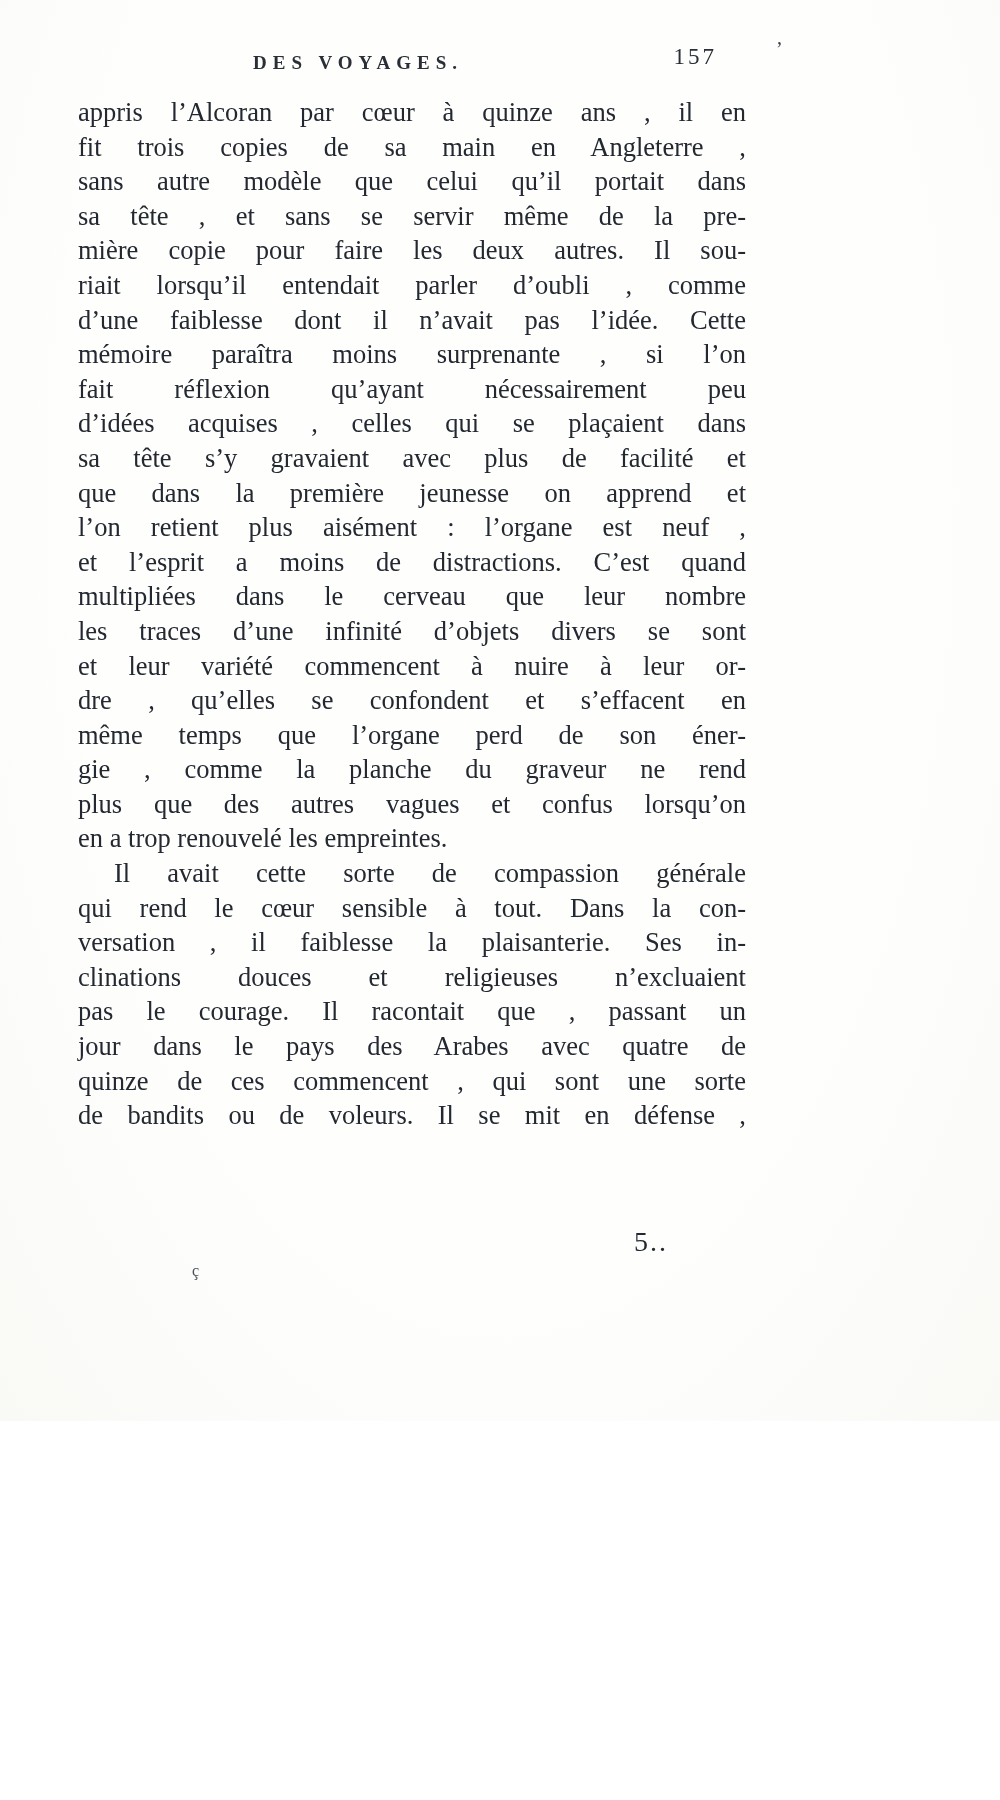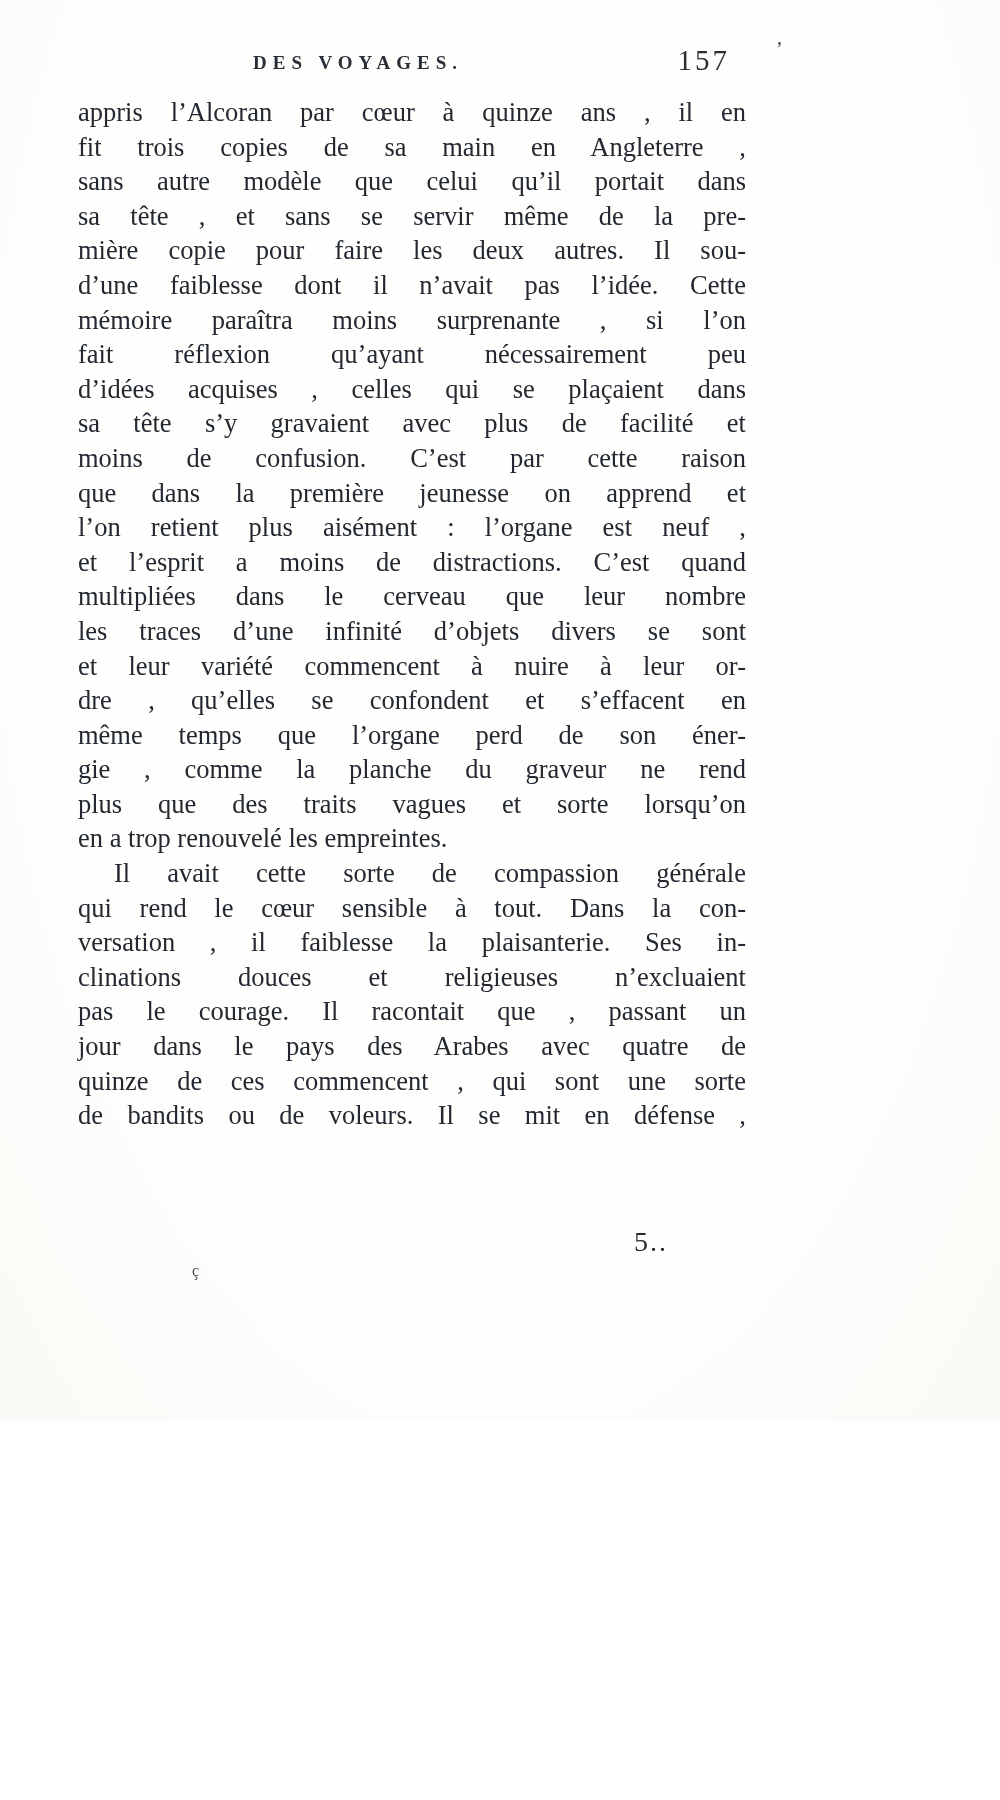--- a/index.html
+++ b/index.html
@@ -29,23 +29,23 @@
     left: 0;
     right: 110px;
     text-align: center;
     font-size: 19px;
     font-weight: bold;
     letter-spacing: 6px;
     color: #2a2f37;
   }
   .page-number {
     position: absolute;
-    right: 16px;
+    right: 29px;
     top: -8px;
-    font-size: 29px;
+    font-size: 23px;
     letter-spacing: 3px;
     color: #2a2f37;
   }
   .text-block {
     position: absolute;
     top: 95px;
     left: 78px;
     width: 668px;
   }
   .line {
@@ -98,36 +98,36 @@
     <div class="header-title">DES VOYAGES.</div>
     <div class="page-number">157</div>
   </div>
 
   <div class="text-block">
     <div class="line">appris l’Alcoran par cœur à quinze ans , il en</div>
     <div class="line">fit trois copies de sa main en Angleterre ,</div>
     <div class="line">sans autre modèle que celui qu’il portait dans</div>
     <div class="line">sa tête , et sans se servir même de la pre-</div>
     <div class="line">mière copie pour faire les deux autres. Il sou-</div>
+    <div class="line">riait lorsqu’il entendait parler d’oubli , comme</div>
     <div class="line">d’une faiblesse dont il n’avait pas l’idée. Cette</div>
     <div class="line">mémoire paraîtra moins surprenante , si l’on</div>
     <div class="line">fait réflexion qu’ayant nécessairement peu</div>
     <div class="line">d’idées acquises , celles qui se plaçaient dans</div>
     <div class="line">sa tête s’y gravaient avec plus de facilité et</div>
-    <div class="line">moins de confusion. C’est par cette raison</div>
     <div class="line">que dans la première jeunesse on apprend et</div>
     <div class="line">l’on retient plus aisément : l’organe est neuf ,</div>
     <div class="line">et l’esprit a moins de distractions. C’est quand</div>
     <div class="line">multipliées dans le cerveau que leur nombre</div>
     <div class="line">les traces d’une infinité d’objets divers se sont</div>
     <div class="line">et leur variété commencent à nuire à leur or-</div>
     <div class="line">dre , qu’elles se confondent et s’effacent en</div>
     <div class="line">même temps que l’organe perd de son éner-</div>
     <div class="line">gie , comme la planche du graveur ne rend</div>
-    <div class="line">plus que des traits vagues et sorte lorsqu’on</div>
+    <div class="line">plus que des autres vagues et confus lorsqu’on</div>
     <div class="line par-end">en a trop renouvelé les empreintes.</div>
     <div class="line indent">Il avait cette sorte de compassion générale</div>
     <div class="line">qui rend le cœur sensible à tout. Dans la con-</div>
     <div class="line">versation , il faiblesse la plaisanterie. Ses in-</div>
     <div class="line">clinations douces et religieuses n’excluaient</div>
     <div class="line">pas le courage. Il racontait que , passant un</div>
     <div class="line">jour dans le pays des Arabes avec quatre de</div>
     <div class="line">quinze de ces commencent , qui sont une sorte</div>
     <div class="line">de bandits ou de voleurs. Il se mit en défense ,</div>
   </div>

